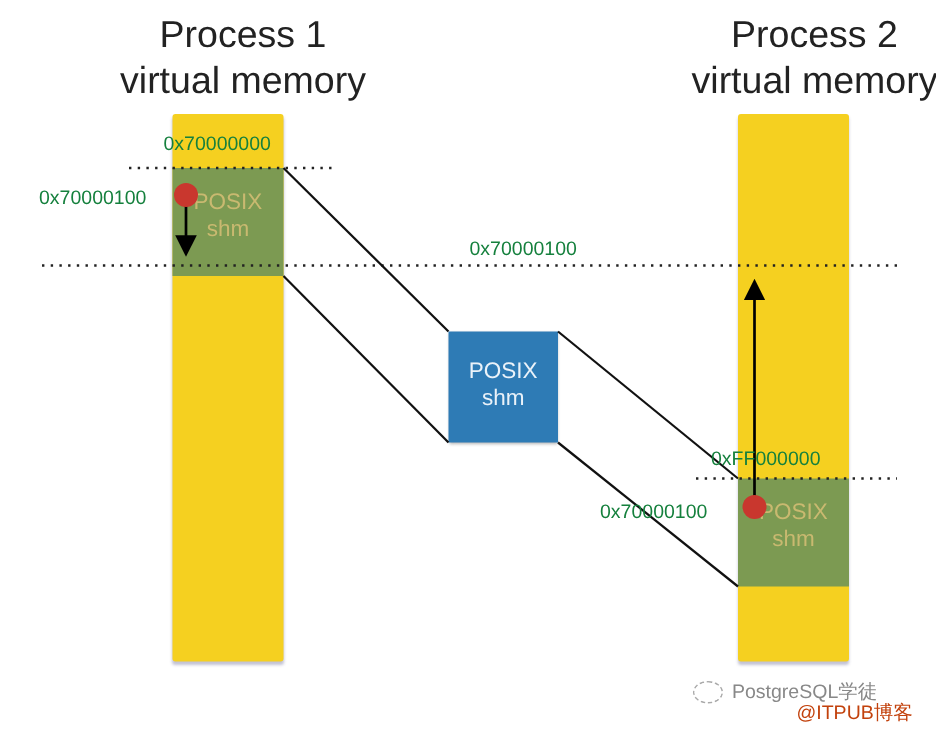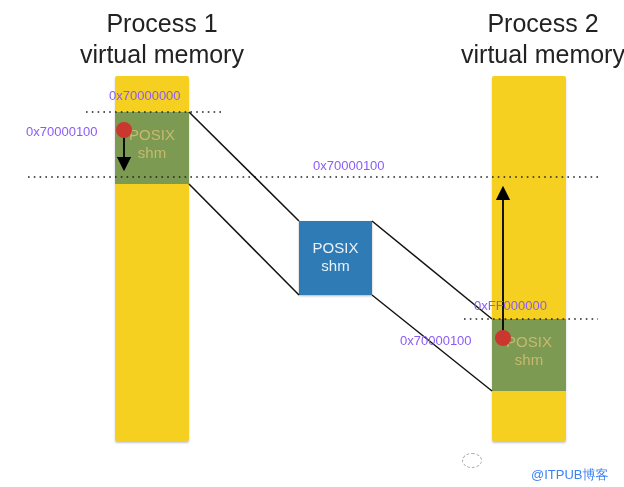--- a/index.html
+++ b/index.html
@@ -10,25 +10,25 @@
     .bar { position: absolute; background: #f5d020; border-radius: 2px;
            box-shadow: 0 2px 2px rgba(120,120,160,0.45); }
     .region { position: absolute; background: #7c9a52; }
     .region-text { position: absolute; width: 100%; text-align: center; color: #c9b970;
                    font-size: 15px; line-height: 18px; }
     .shm-word { text-decoration-color: #cc6a3a; text-decoration-style: wavy; }
     .shared-box { position: absolute; background: #2e7bb5; box-shadow: 0 1px 2px rgba(0,0,0,0.3); }
     .shared-text { position: absolute; width: 100%; text-align: center; color: #eaf2f9;
                    font-size: 15px; line-height: 18px; }
     .shared-text .shm-word { text-decoration-color: #d0475a; }
-    .addr { position: absolute; font-size: 13px; color: #8b5cf6; white-space: nowrap; }
+    .addr { position: absolute; font-size: 13px; color: #15803d; white-space: nowrap; }
     .dot { position: absolute; width: 16px; height: 16px; border-radius: 50%; background: #c9372e; }
     svg.lines { position: absolute; left: 0; top: 0; }
     .watermark { position: absolute; color: #888; font-size: 13px; white-space: nowrap; }
-    .wm-sub { color: #3b82f6; font-size: 13px; text-align: center; }
+    .wm-sub { color: #c2410c; font-size: 13px; text-align: center; }
   </style>
 </head>
 <body>
 
 <div class="title" style="left:62px; top:8px; width:200px;">
   <div>Process 1</div>
   <div>virtual memory</div>
 </div>
 <div class="title" style="left:443px; top:8px; width:200px;">
   <div>Process 2</div>
@@ -81,17 +81,17 @@
 <div class="dot" style="left:116px; top:122px;"></div>
 <div class="dot" style="left:495px; top:330px;"></div>
 
 <div class="addr" style="left:109px; top:88px;">0x70000000</div>
 <div class="addr" style="left:26px; top:124px;">0x70000100</div>
 <div class="addr" style="left:313px; top:158px;">0x70000100</div>
 <div class="addr" style="left:474px; top:298px;">0xFF000000</div>
 <div class="addr" style="left:400px; top:333px;">0x70000100</div>
 
 <div class="watermark" style="left:462px; top:452px;">
-  <span style="display:inline-block; width:18px; height:13px; border:1px dashed #aaa; border-radius:50%; vertical-align:middle; margin-right:6px;"></span>
+  <span style="display:inline-block; width:18px; height:13px; border:1px dashed #aaa; border-radius:50%; vertical-align:middle; margin-right:6px;"></span><span>PostgreSQL学徒</span>
 </div>
 <div class="watermark wm-sub" style="left:531px; top:466px;">
   <span>@ITPUB博客</span>
 </div>
 
 </body></html>

